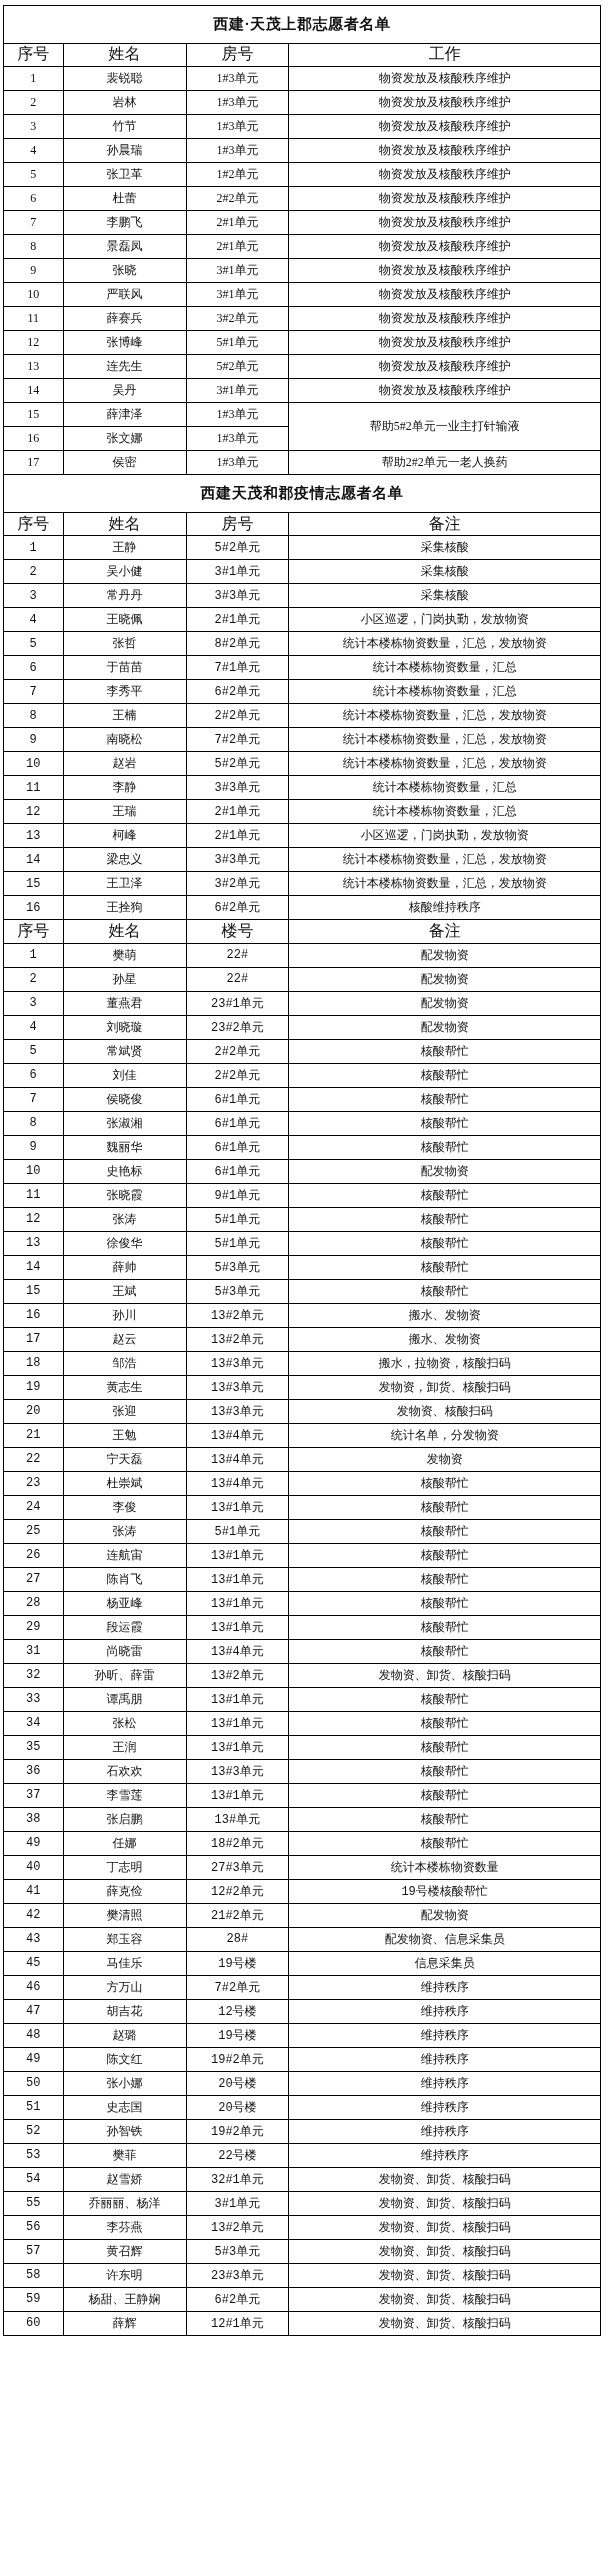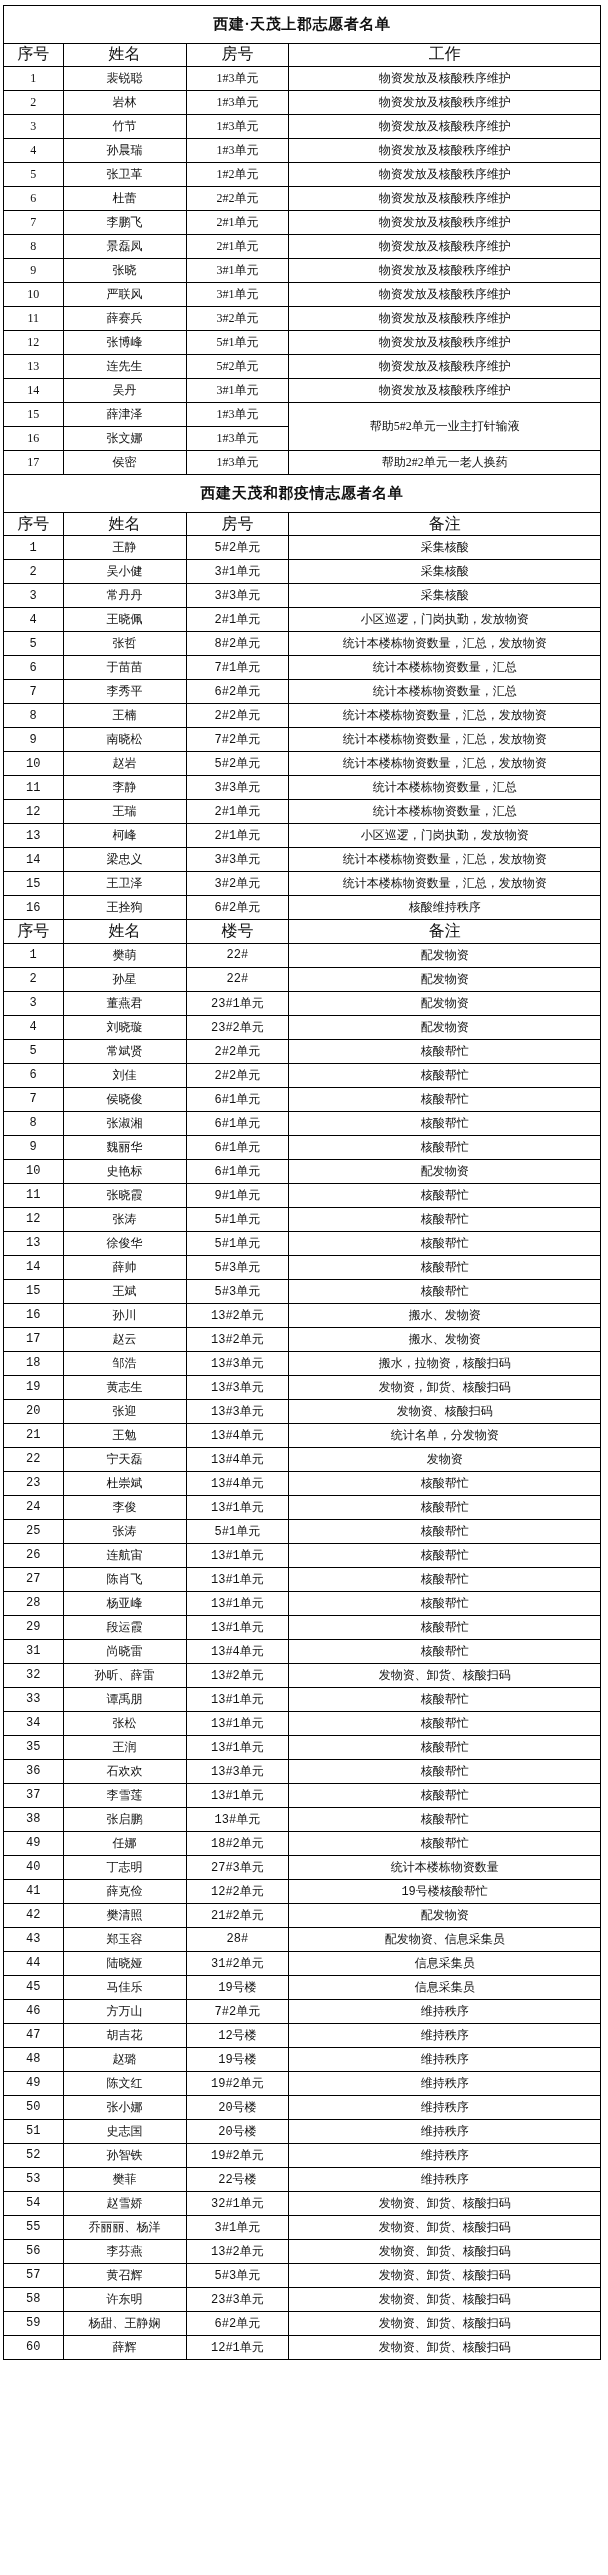--- a/index.html
+++ b/index.html
@@ -561,26 +561,20 @@
           <td>21#2单元</td>
           <td>配发物资</td>
         </tr>
         <tr>
           <td>43</td>
           <td>郑玉容</td>
           <td>28#</td>
           <td>配发物资、信息采集员</td>
         </tr>
         <tr>
-          <td>44</td>
-          <td>陆晓娅</td>
-          <td>31#2单元</td>
-          <td>信息采集员</td>
-        </tr>
-        <tr>
           <td>45</td>
           <td>马佳乐</td>
           <td>19号楼</td>
           <td>信息采集员</td>
         </tr>
         <tr>
           <td>46</td>
           <td>方万山</td>
           <td>7#2单元</td>
           <td>维持秩序</td>

